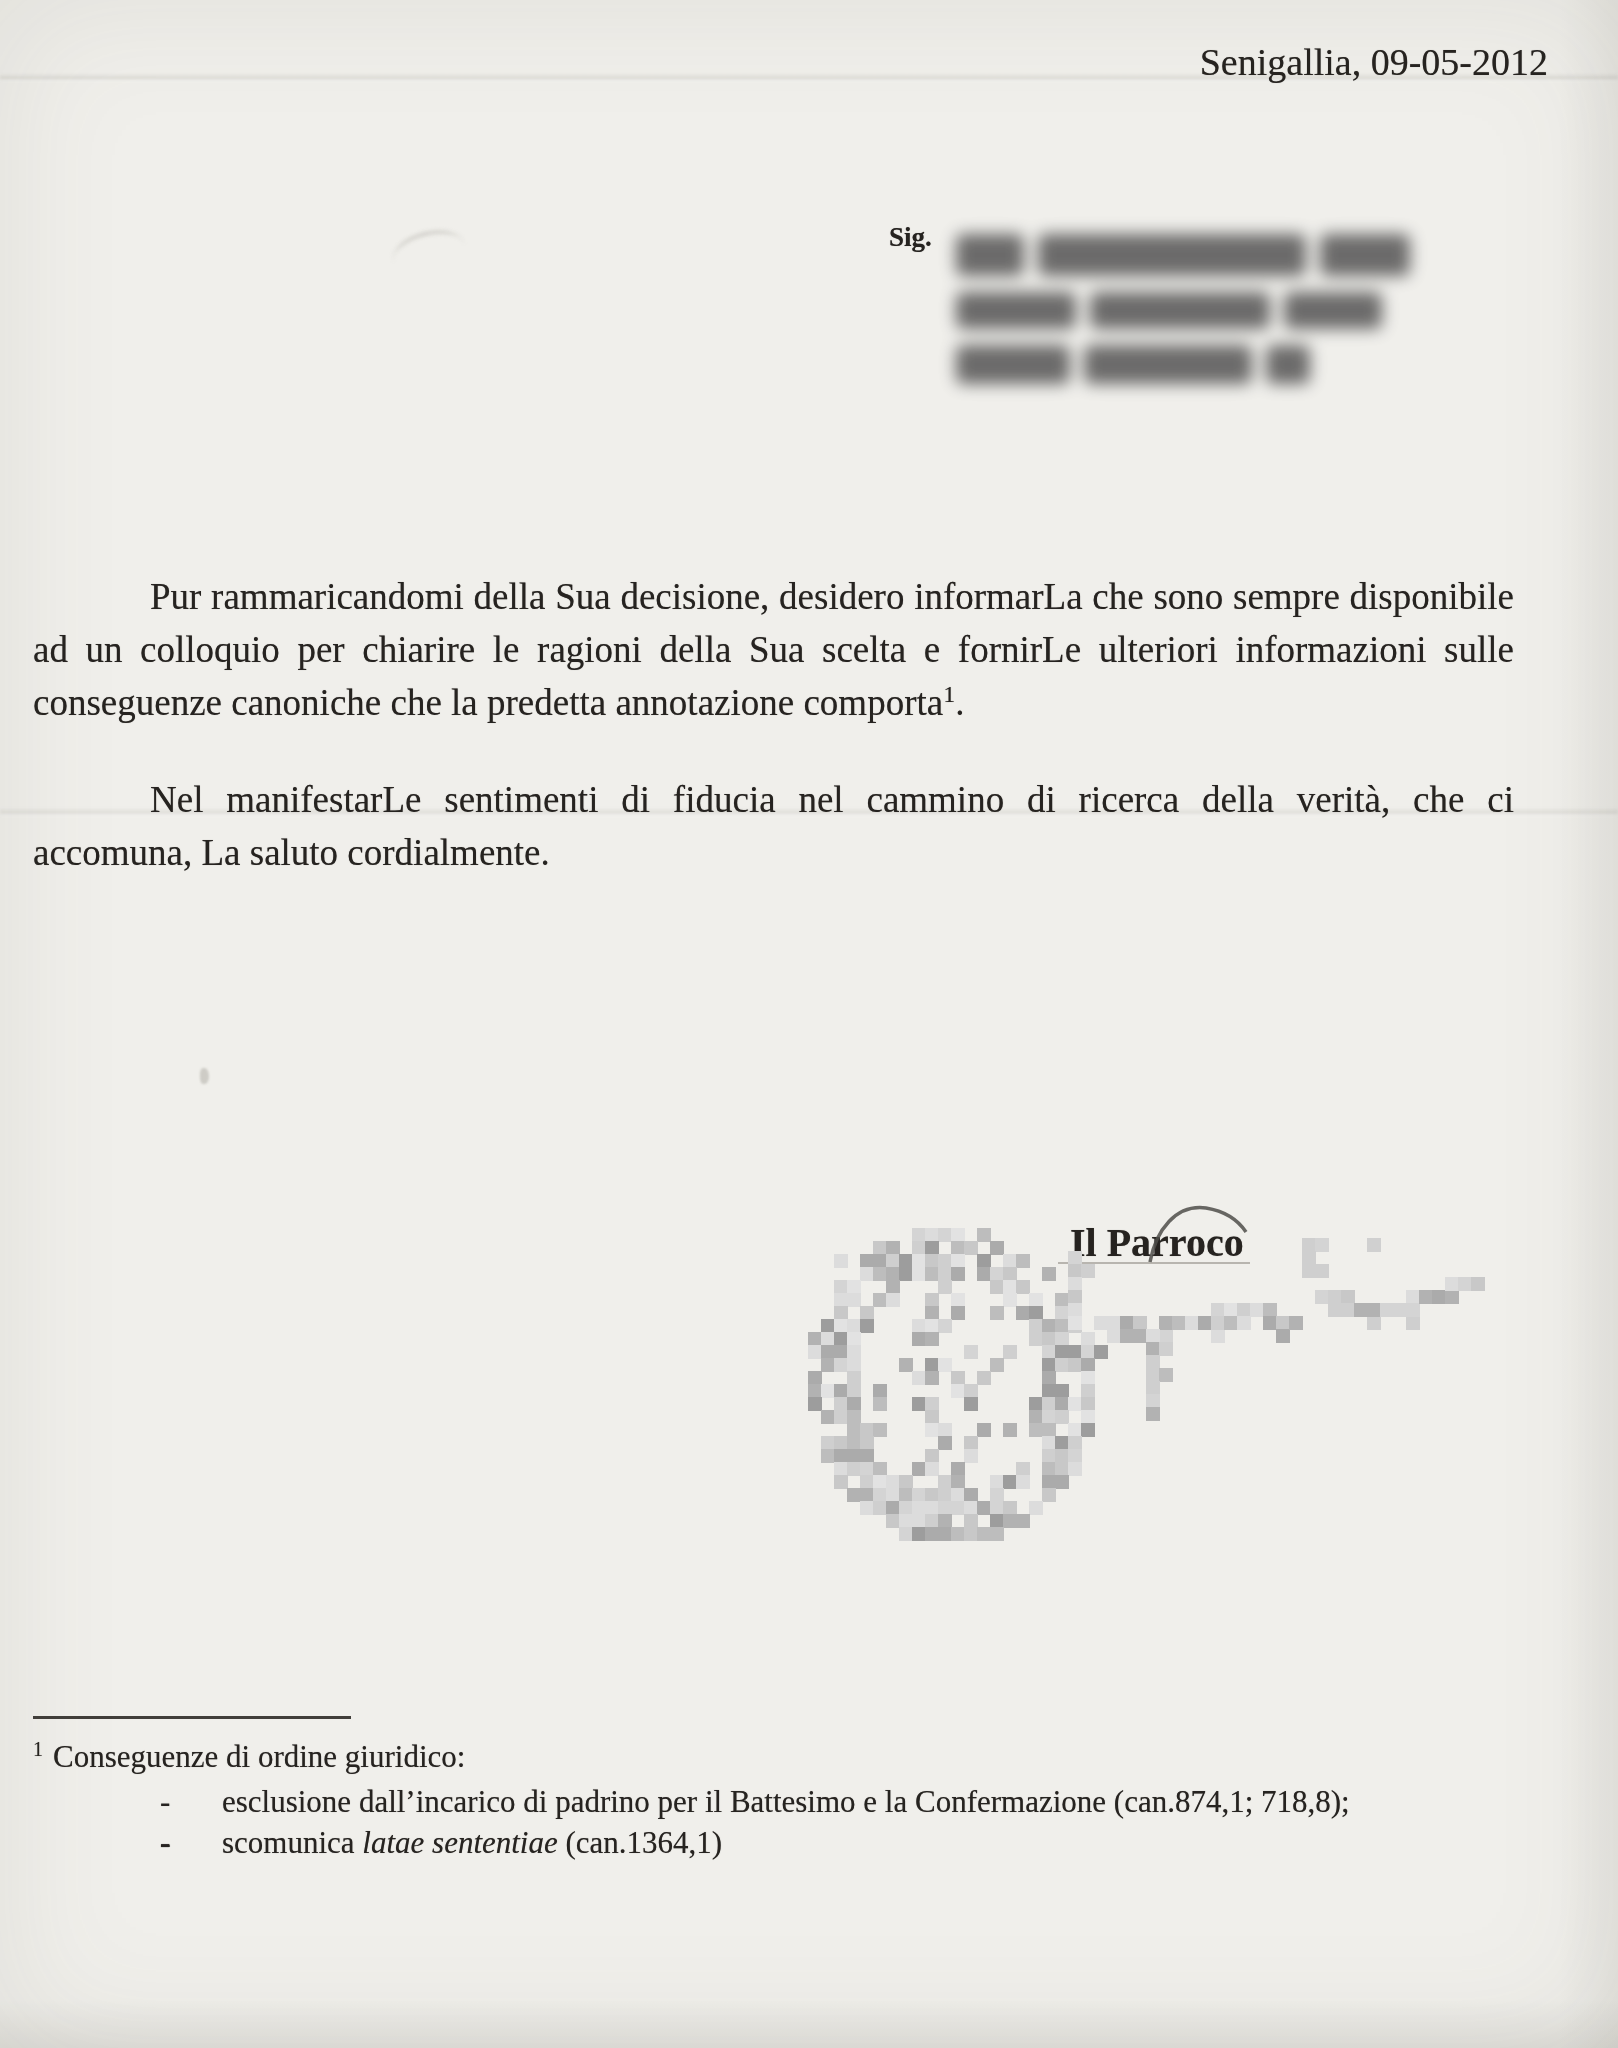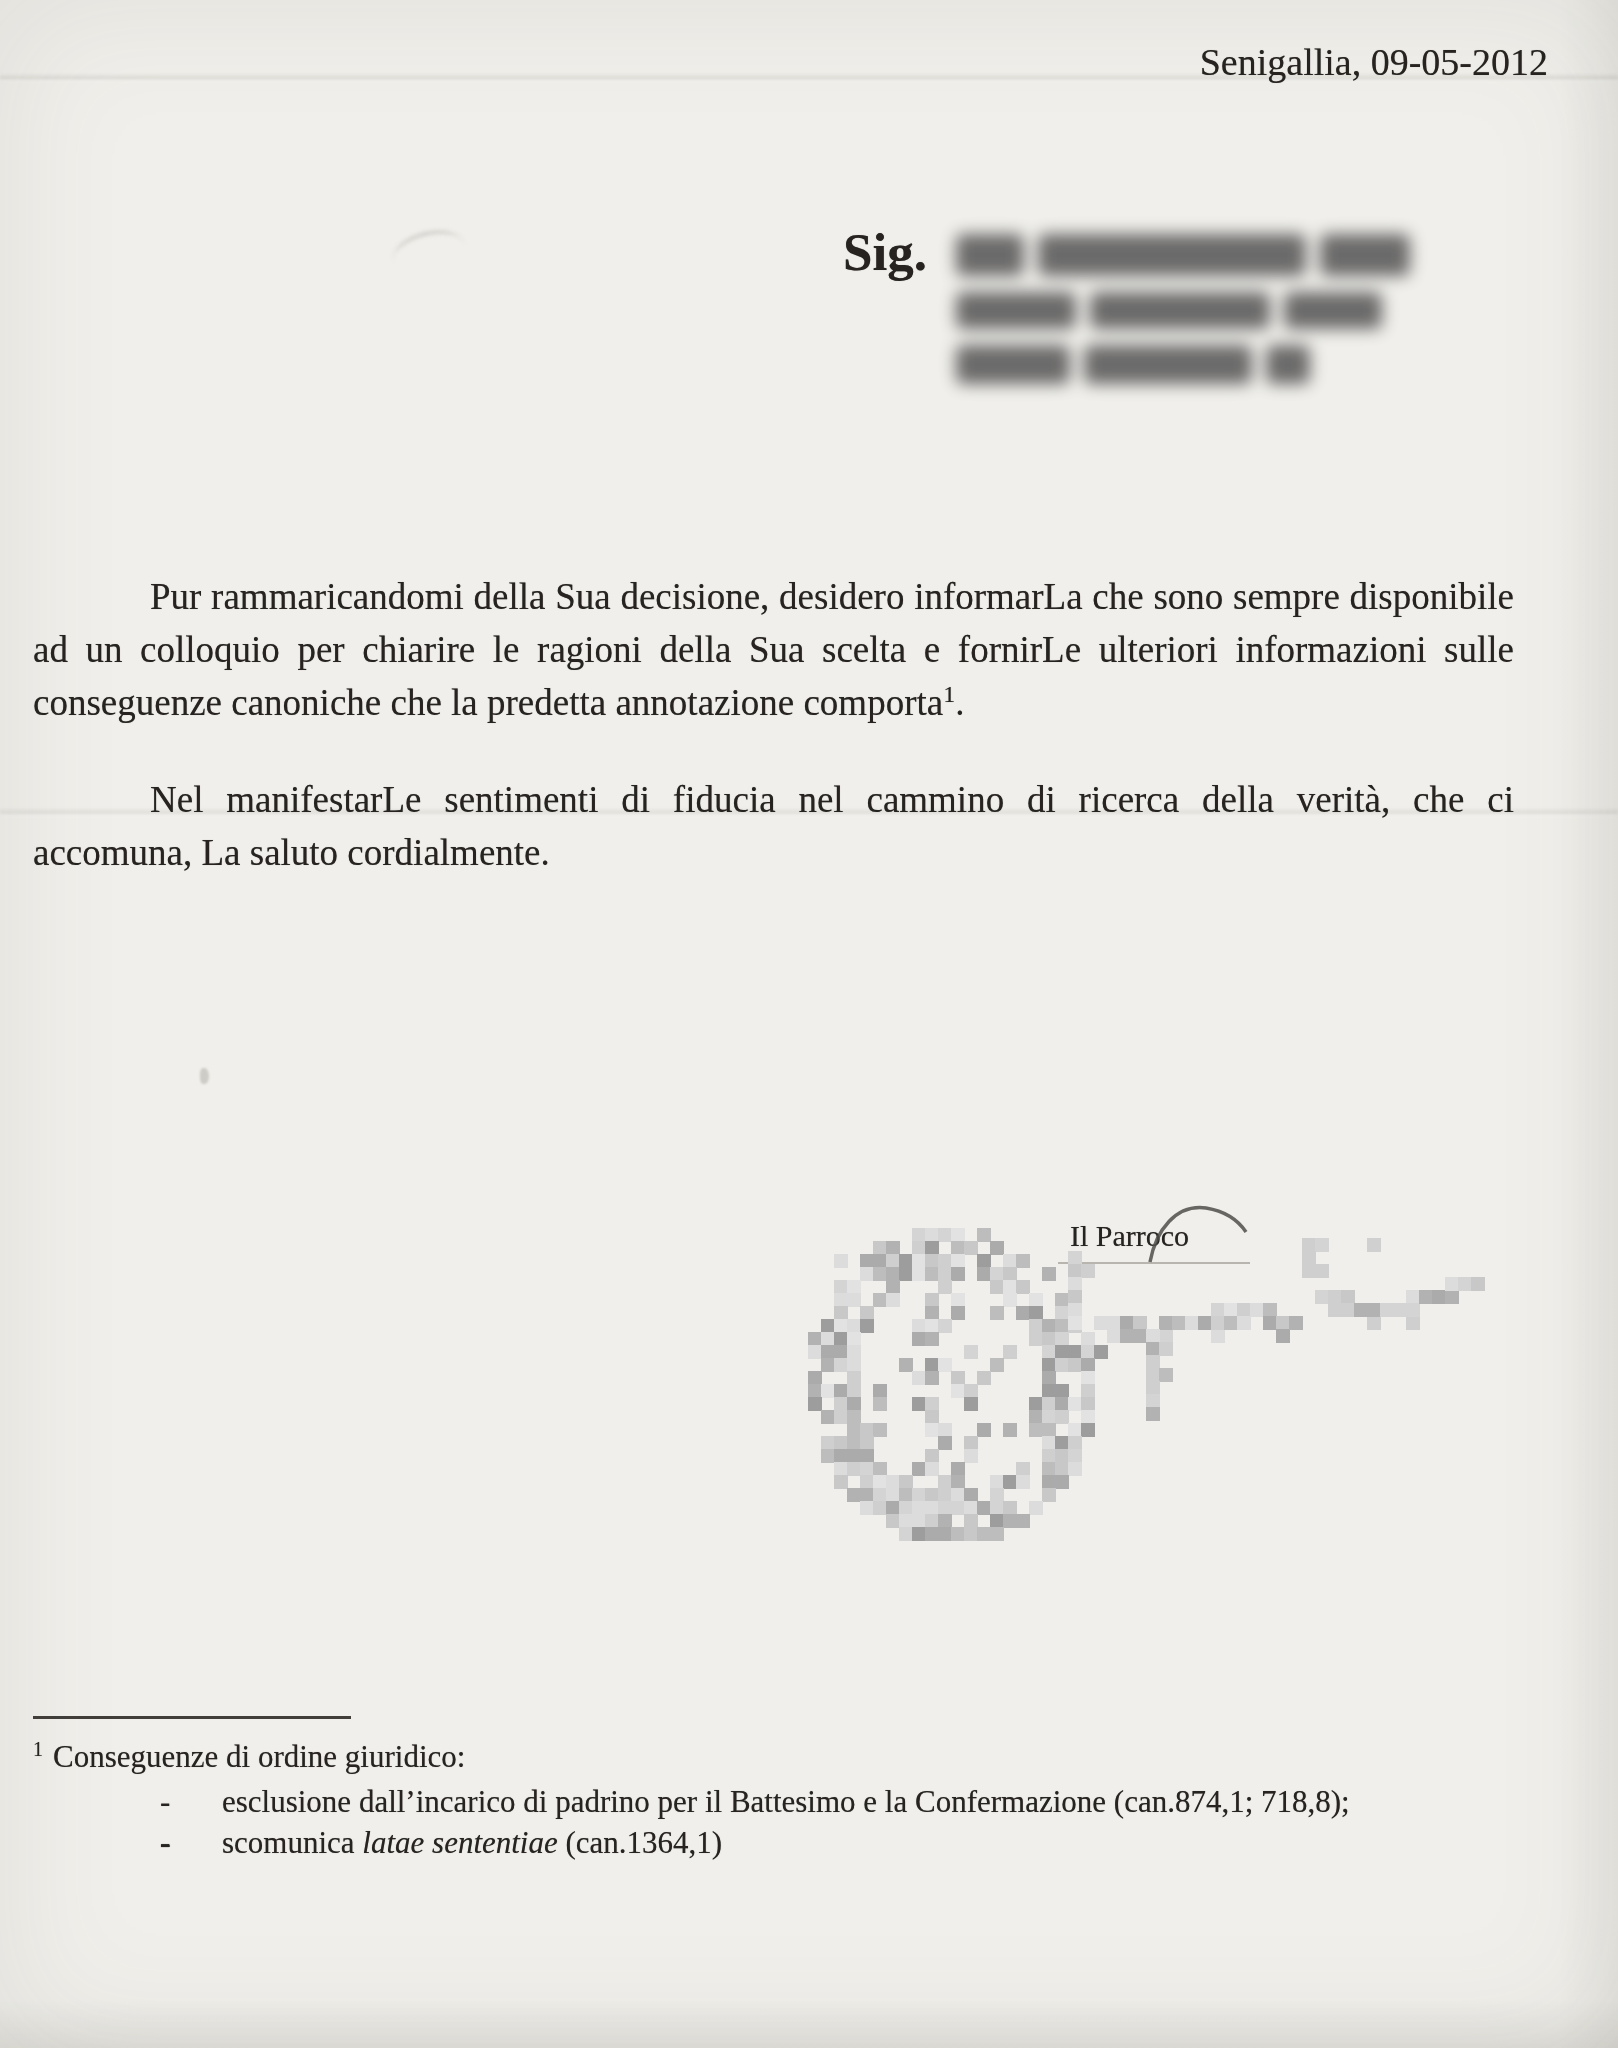--- a/index.html
+++ b/index.html
@@ -19,35 +19,35 @@
   .crease.c2{top:808px;height:10px;background:linear-gradient(rgba(95,90,78,0),rgba(95,90,78,.12) 45%,rgba(255,255,255,.20) 75%,rgba(0,0,0,0));}
   .edge-right{position:absolute;right:0;top:0;width:60px;height:100%;background:linear-gradient(to left,rgba(70,66,58,.06),rgba(0,0,0,0));pointer-events:none;}
   .edge-bottom{position:absolute;left:0;bottom:0;width:100%;height:48px;background:linear-gradient(to top,rgba(70,66,58,.09),rgba(0,0,0,0));pointer-events:none;}
   .smudge{position:absolute;left:392px;top:232px;width:74px;height:42px;border-top:3px solid rgba(110,105,96,.30);border-radius:50%;transform:rotate(-14deg);filter:blur(2px);pointer-events:none;}
   .speck{position:absolute;left:200px;top:1068px;width:9px;height:16px;background:rgba(120,114,104,.28);border-radius:40% 60% 55% 45%;filter:blur(1px);pointer-events:none;}
 
   
   .dateline{position:absolute;top:40px;right:70px;font-size:38px;}
 
   
-  .salutation{position:absolute;left:843px;top:222px;font-size:53px;font-weight:bold;}
+  .salutation{position:absolute;left:889px;top:222px;font-size:27px;font-weight:bold;}
   .addr{position:absolute;left:956px;top:234px;filter:blur(8px);opacity:.82;}
   .addr-line{display:flex;gap:14px;margin-bottom:16px;}
   .blob{background:#4e4e4e;border-radius:7px;}
   .l1 .blob{height:42px;}
   .l2 .blob{height:37px;}
   .l3 .blob{height:39px;}
 
   
   .body-text{position:absolute;left:33px;top:570px;width:1481px;font-size:37px;line-height:53px;text-align:justify;}
   .body-text p{margin:0 0 44px 0;text-indent:117px;}
   .fn-ref{font-size:24px;vertical-align:super;line-height:0;}
 
   
-  .role-label{position:absolute;left:1070px;top:1219px;font-size:30px;}
+  .role-label{position:absolute;left:1070px;top:1219px;font-size:40px;font-weight:bold;}
   .sig-underline{position:absolute;left:1058px;top:1262px;width:192px;height:2px;background:#b8b5af;}
   .sig-arc{position:absolute;left:1136px;top:1200px;pointer-events:none;}
   .mosaic{position:absolute;pointer-events:none;}
   .mosaic .px{position:absolute;width:13.6px;height:13.6px;}
   #stamp-mosaic{left:795px;top:1228px;width:326px;height:326px;}
   #sign-mosaic{left:1042px;top:1238px;width:475px;height:190px;}
 
   
   .footnote{position:absolute;left:33px;top:1702px;width:1420px;font-size:31px;line-height:39px;}
   .fn-rule{width:318px;height:3px;background:#413e3a;margin-top:14px;}

